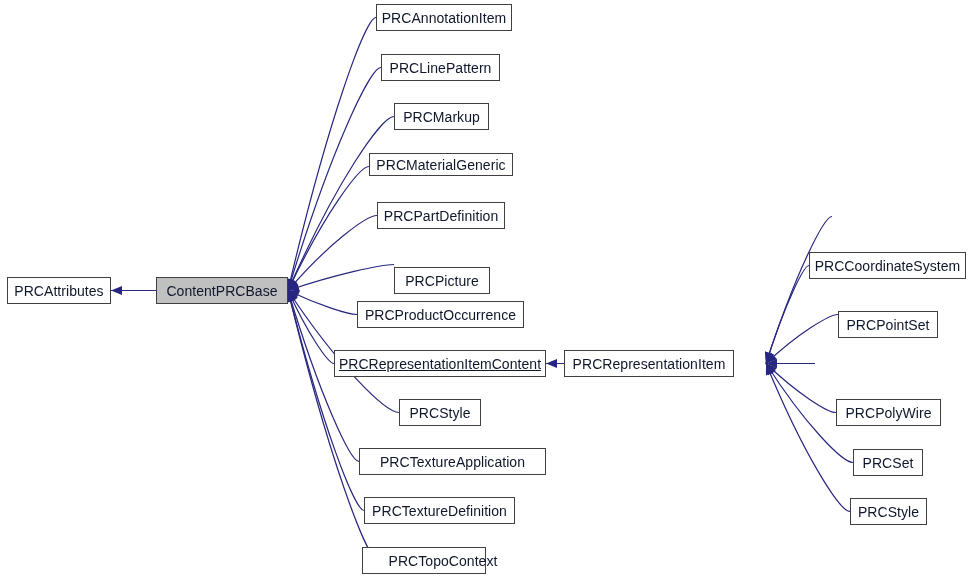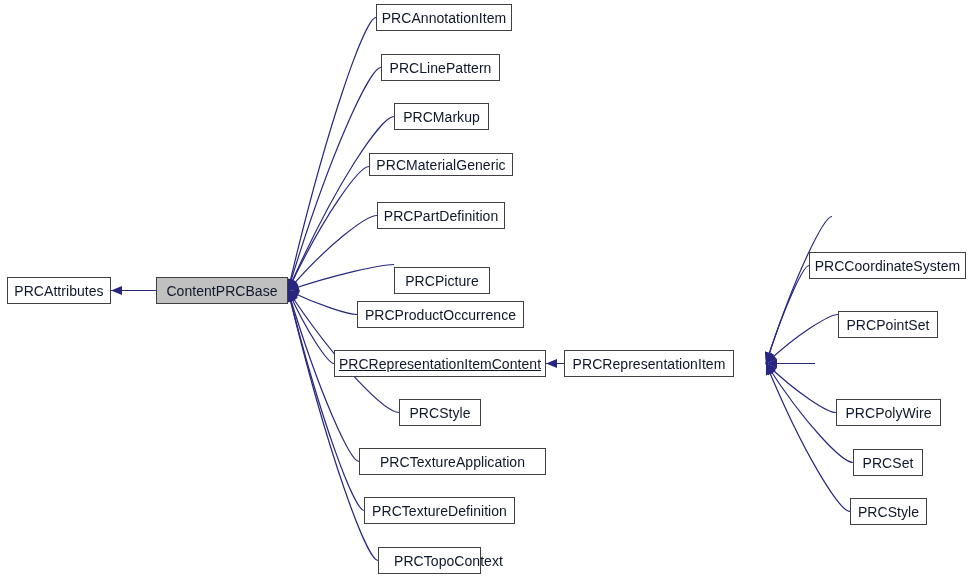--- a/index.html
+++ b/index.html
@@ -126,21 +126,21 @@
     </div>
     <div class="node" style="left: 399px; top: 399px; width: 82px; height: 27px;">
       <span class="node-label">PRCStyle</span>
     </div>
     <div class="node" style="left: 359px; top: 448px; width: 187px; height: 27px;">
       <span class="node-label">PRCTextureApplication</span>
     </div>
     <div class="node" style="left: 364px; top: 497px; width: 151px; height: 27px;">
       <span class="node-label">PRCTextureDefinition</span>
     </div>
-    <div class="node" style="left: 378px; top: 547px; width: 103px; height: 27px; padding-left: 38px;">
+    <div class="node" style="left: 362px; top: 547px; width: 124px; height: 27px; padding-left: 38px;">
       <span class="node-label">PRCTopoContext</span>
     </div>
     <div class="node" style="left: 564px; top: 350px; width: 170px; height: 27px;">
       <span class="node-label">PRCRepresentationItem</span>
     </div>
     <div class="node" style="left: 809px; top: 252px; width: 157px; height: 27px;">
       <span class="node-label">PRCCoordinateSystem</span>
     </div>
     <div class="node" style="left: 838px; top: 311px; width: 100px; height: 27px;">
       <span class="node-label">PRCPointSet</span>

